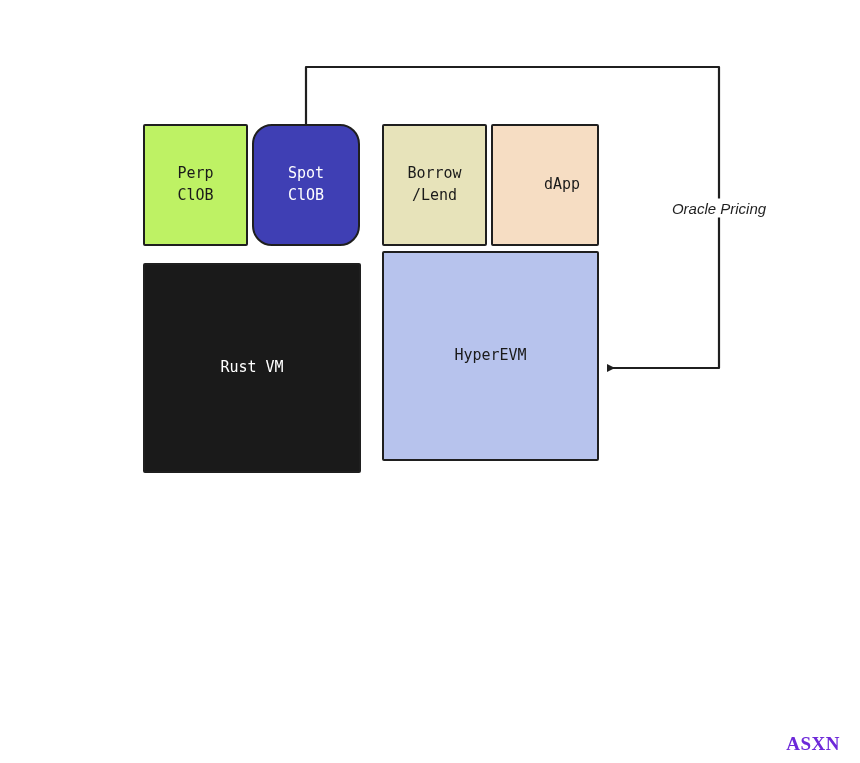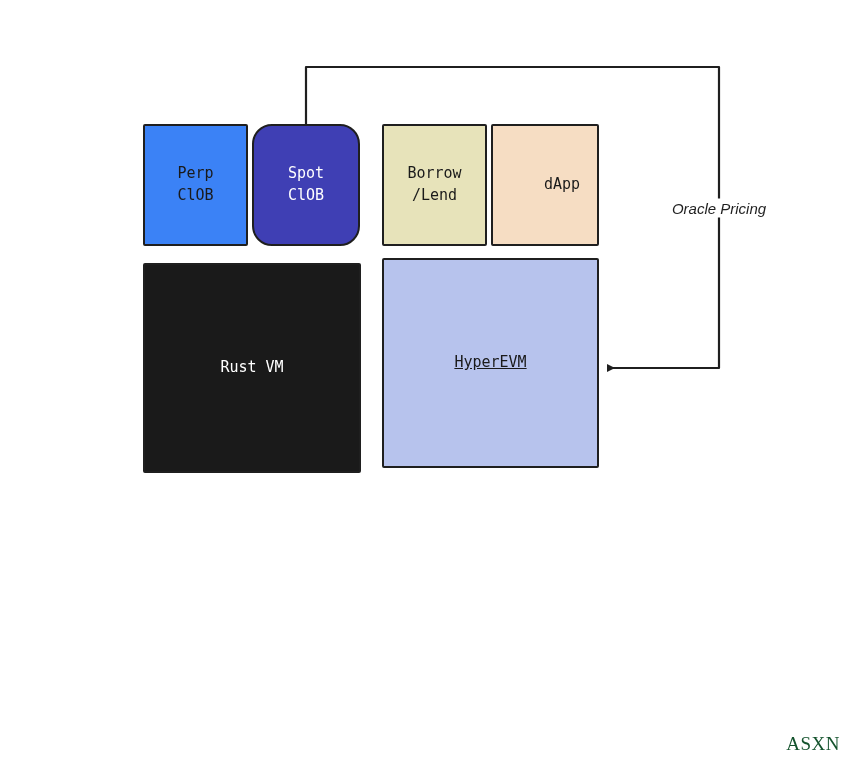--- a/index.html
+++ b/index.html
@@ -23,27 +23,27 @@
     display: flex;
     align-items: center;
     justify-content: center;
     text-align: center;
     font-size: 15px;
     line-height: 1.45;
     color: #1a1a1a;
     white-space: pre-line;
   }
   
-  .box-perp     { left: 143px; top: 124px; width: 105px; height: 122px; background: #3b82f6; }
+  .box-perp     { left: 143px; top: 124px; width: 105px; height: 122px; background: #bef264; }
   .box-spot     { left: 252px; top: 124px; width: 108px; height: 122px; background: #3f3fb4; color: #ffffff; border-radius: 20px; }
   .box-borrow   { left: 382px; top: 124px; width: 105px; height: 122px; background: #e7e3ba; }
   .box-dapp     { left: 491px; top: 124px; width: 108px; height: 122px; background: #f6ddc3; padding-left: 34px; }
   
   .box-rustvm   { left: 143px; top: 263px; width: 218px; height: 210px; background: #1a1a1a; color: #ffffff; }
-  .box-hyperevm { left: 382px; top: 258px; width: 217px; height: 210px; background: #b7c3ed; text-decoration: underline; }
+  .box-hyperevm { left: 382px; top: 251px; width: 217px; height: 210px; background: #b7c3ed; }
   
   .box-hyperbft { left: 143px; top: 492px; width: 456px; height: 228px; background: #e4e4e4; }
 
   #connector-svg {
     position: absolute;
     left: 0;
     top: 0;
     width: 860px;
     height: 763px;
     pointer-events: none;
@@ -59,24 +59,24 @@
     transform: translate(-50%, -50%);
   }
   .label-native { left: 503px; top: 68px; }
   .label-oracle { left: 719px; top: 208px; font-style: italic; }
 
   .logo {
     position: absolute;
     right: 20px;
     top: 733px;
     font-family: "Liberation Serif", serif;
-    font-weight: 400;
+    font-weight: 700;
     font-size: 19px;
     letter-spacing: 0.5px;
-    color: #14532d;
+    color: #6d28d9;
   }
 </style>
 </head>
 <body>
 
 <div id="canvas">
 
   <svg id="connector-svg" viewBox="0 0 860 763" xmlns="http://www.w3.org/2000/svg">
     <defs>
       <marker id="arrowhead" markerWidth="9" markerHeight="9" refX="7.5" refY="4.5" orient="auto" markerUnits="userSpaceOnUse">

